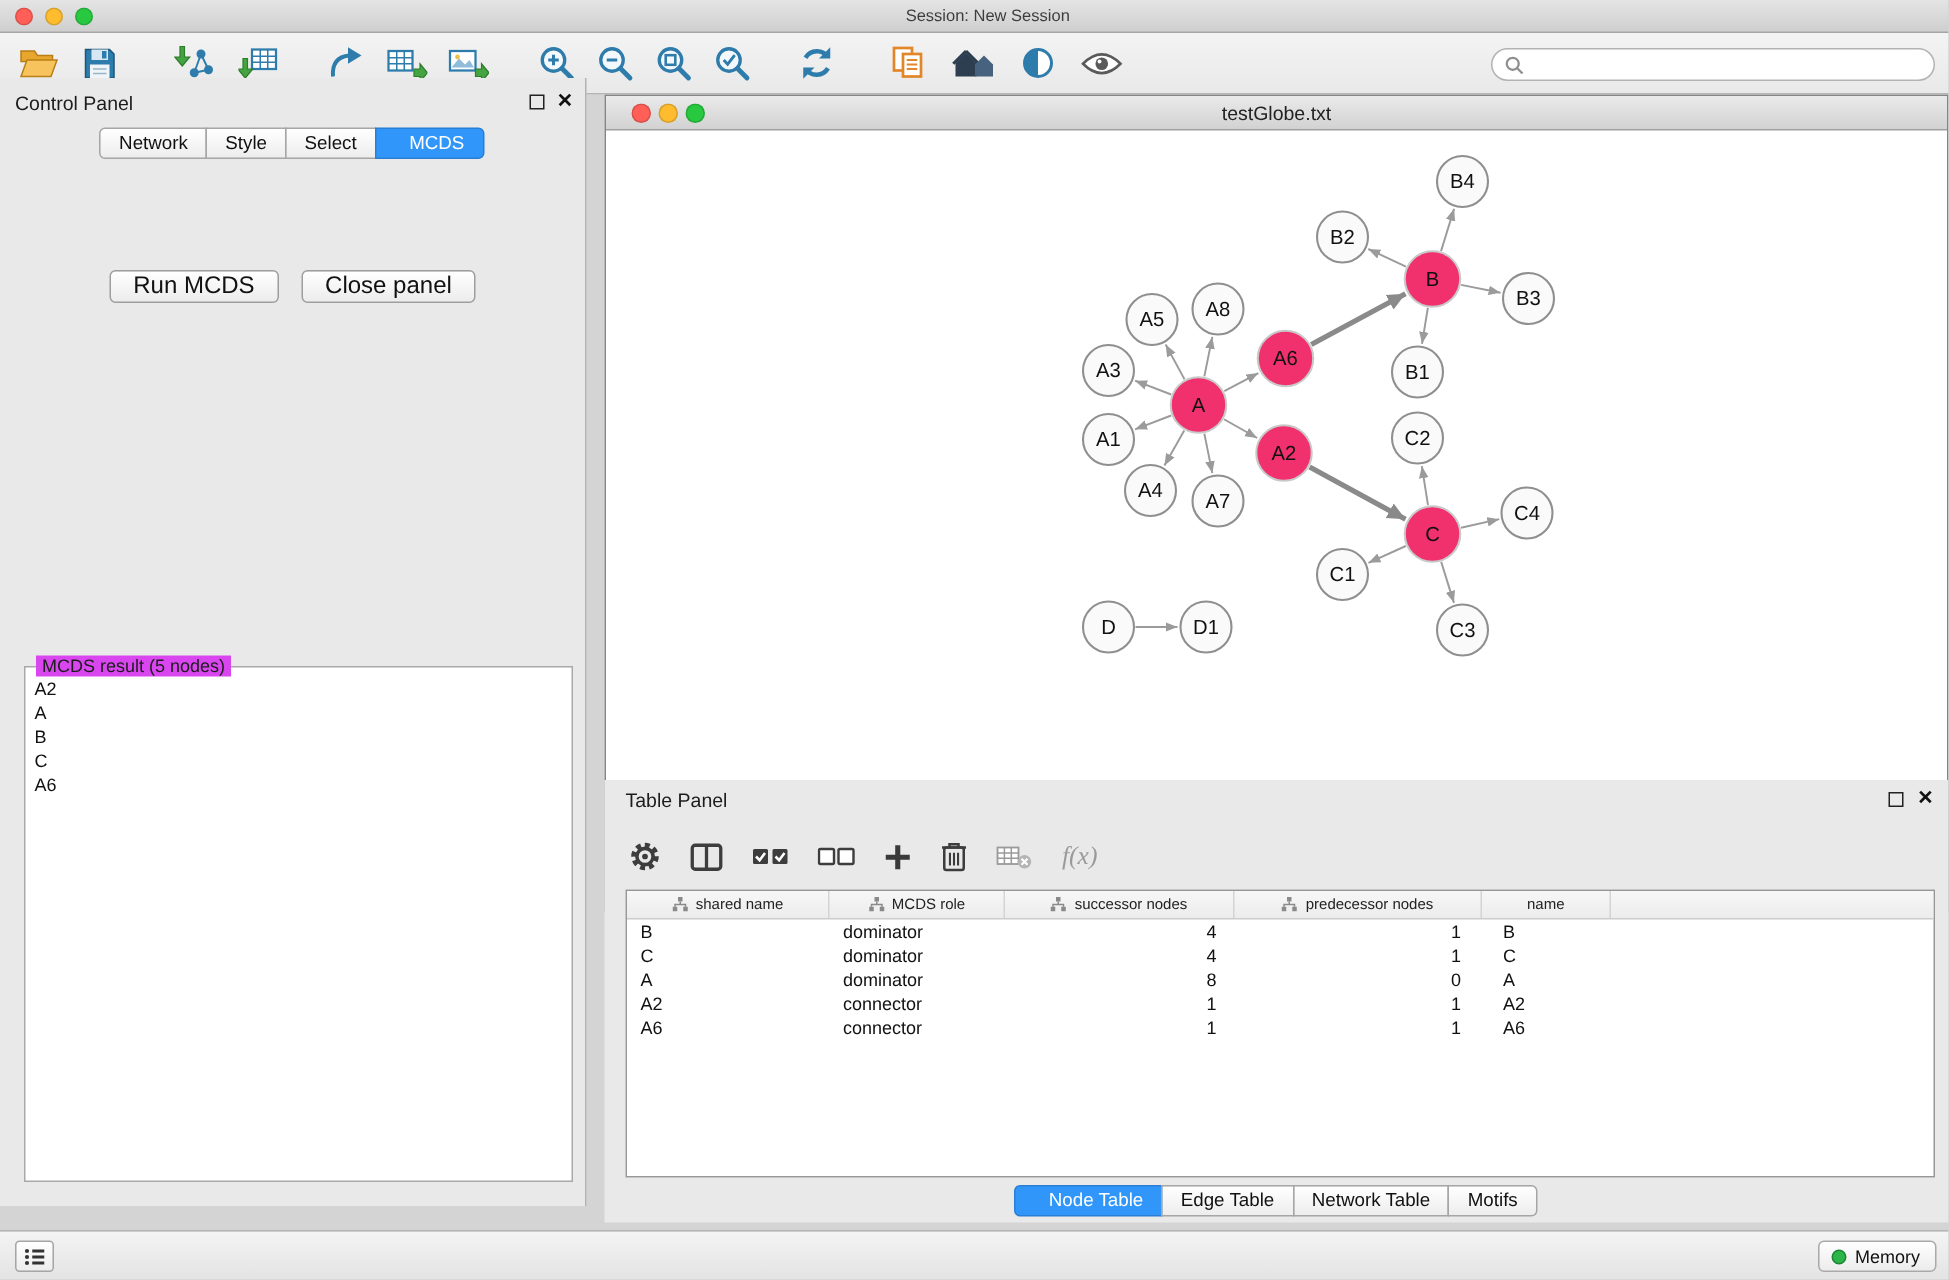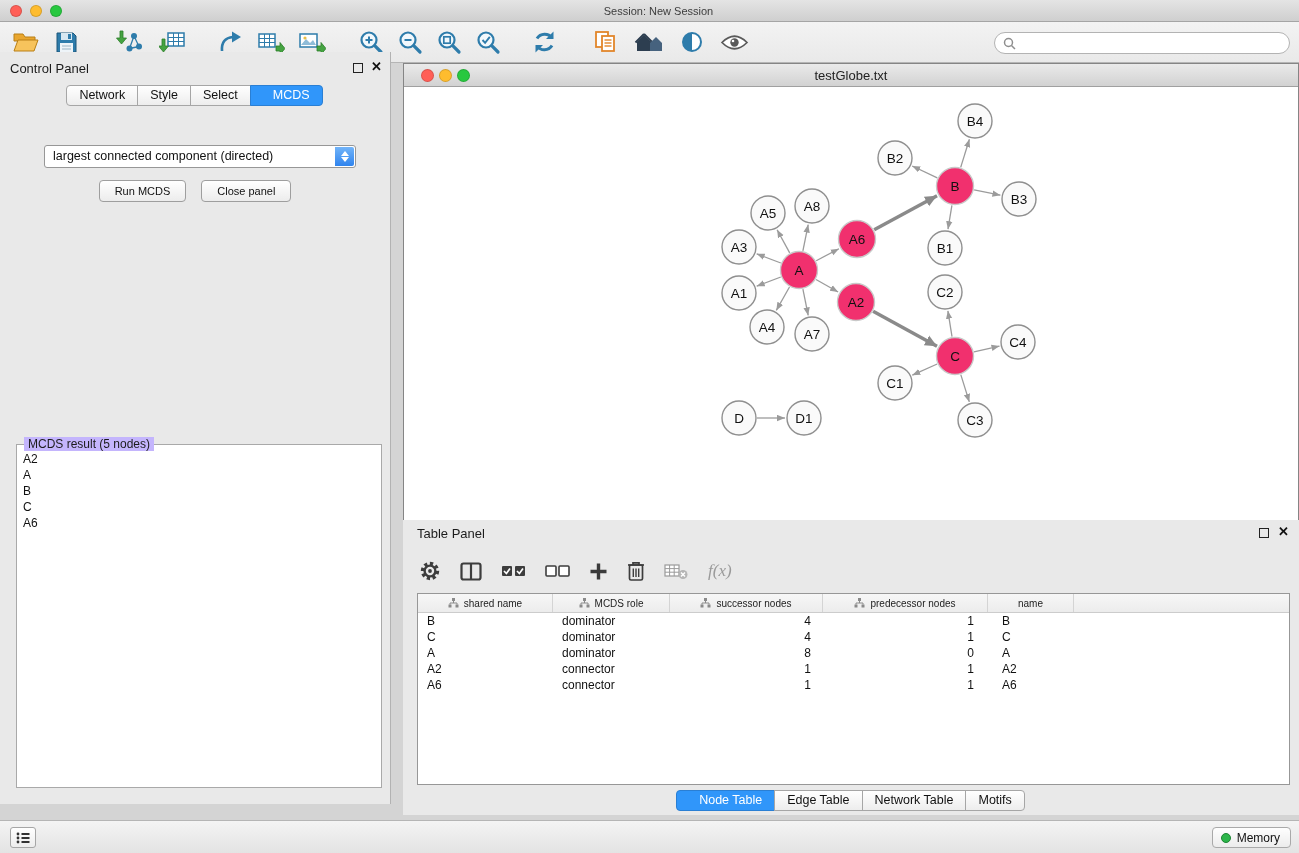--- a/index.html
+++ b/index.html
@@ -42,25 +42,25 @@
   .seg-tab.active { background:#3096fa; color:#fff; border-color:#2a7fd4;padding-left:22px; }
   .cp-opt-label { position:absolute; top:73px; width:100%; text-align:center; font-size:12.5px; color:#1c1c1c; }
   .cp-select { position:absolute; top:93px; left:44px; width:312px; height:23px; background:#fff;
                border:1px solid #979797; border-radius:3px; font-size:12.5px; line-height:21px; padding-left:8px; }
   .cp-select .stepper { position:absolute; right:1px; top:1px; bottom:1px; width:19px;
                background:linear-gradient(#72b4f9,#2f84ee); border-radius:0 2px 2px 0;
                display:flex; flex-direction:column; align-items:center; justify-content:center; gap:1px; }
   .stepper .tri-up { width:0; height:0; border-left:4px solid transparent; border-right:4px solid transparent; border-bottom:5px solid #fff; }
   .stepper .tri-dn { width:0; height:0; border-left:4px solid transparent; border-right:4px solid transparent; border-top:5px solid #fff; }
   .cp-buttons { position:absolute; top:128px; width:100%; display:flex; justify-content:center; gap:15px; }
-  .btn { height:22px; padding:0 15px; font-size:11px; background:linear-gradient(#ffffff,#ececec);
+  .btn { height:22px; padding:0 15px; font-size:16px; background:linear-gradient(#ffffff,#ececec);
          border:1px solid #9e9e9e; border-radius:4px; color:#111; font-family:"Liberation Sans",sans-serif; }
   .cp-result { position:absolute; top:392px; left:16px; width:366px; height:344px;
                border:1px solid #a9a9a9; background:#fff; }
-  .cp-result-label { position:absolute; top:-8px; left:7px; background:#c4b5fd; padding:0 4px; font-size:12px; color:#1c1c1c;text-align:right; }
+  .cp-result-label { position:absolute; top:-8px; left:7px; background:#d946ef; padding:0 4px; font-size:12px; color:#1c1c1c;text-align:right; }
   .cp-result-list { padding:6px 6px; font-size:12px; line-height:16px; }
   .result-item { height:16px; }
 
   
   .net-window { position:absolute; left:403px; top:63px; width:896px; height:545px;
                 border:1px solid #858585; background:#fff; }
   .net-titlebar { position:relative; height:23px; background:linear-gradient(#eaeaea,#d2d2d2); border-bottom:1px solid #a0a0a0; }
   .net-titlebar .title { text-align:center; line-height:23px; font-size:13px; color:#222; }
   .net-traffic { position:absolute; left:17px; top:5px; display:flex; gap:5px; }
   .net-traffic .light { width:13px; height:13px; }
@@ -252,27 +252,20 @@
     <span class="close-btn">✕</span>
 
     <div class="cp-tabs">
       <div class="seg-tab">Network</div>
       <div class="seg-tab">Style</div>
       <div class="seg-tab">Select</div>
       <div class="seg-tab active">MCDS</div>
     </div>
 
 
-    <div class="cp-select">
-      <span>largest connected component (directed)</span>
-      <span class="stepper">
-          <span class="tri-up"></span>
-          <span class="tri-dn"></span>
-        </span>
-    </div>
 
     <div class="cp-buttons">
       <button class="btn">Run MCDS</button>
       <button class="btn">Close panel</button>
     </div>
 
     <div class="cp-result">
       <div class="cp-result-label">MCDS result (5 nodes)</div>
       <div class="cp-result-list">
         <div class="result-item">A2</div>

